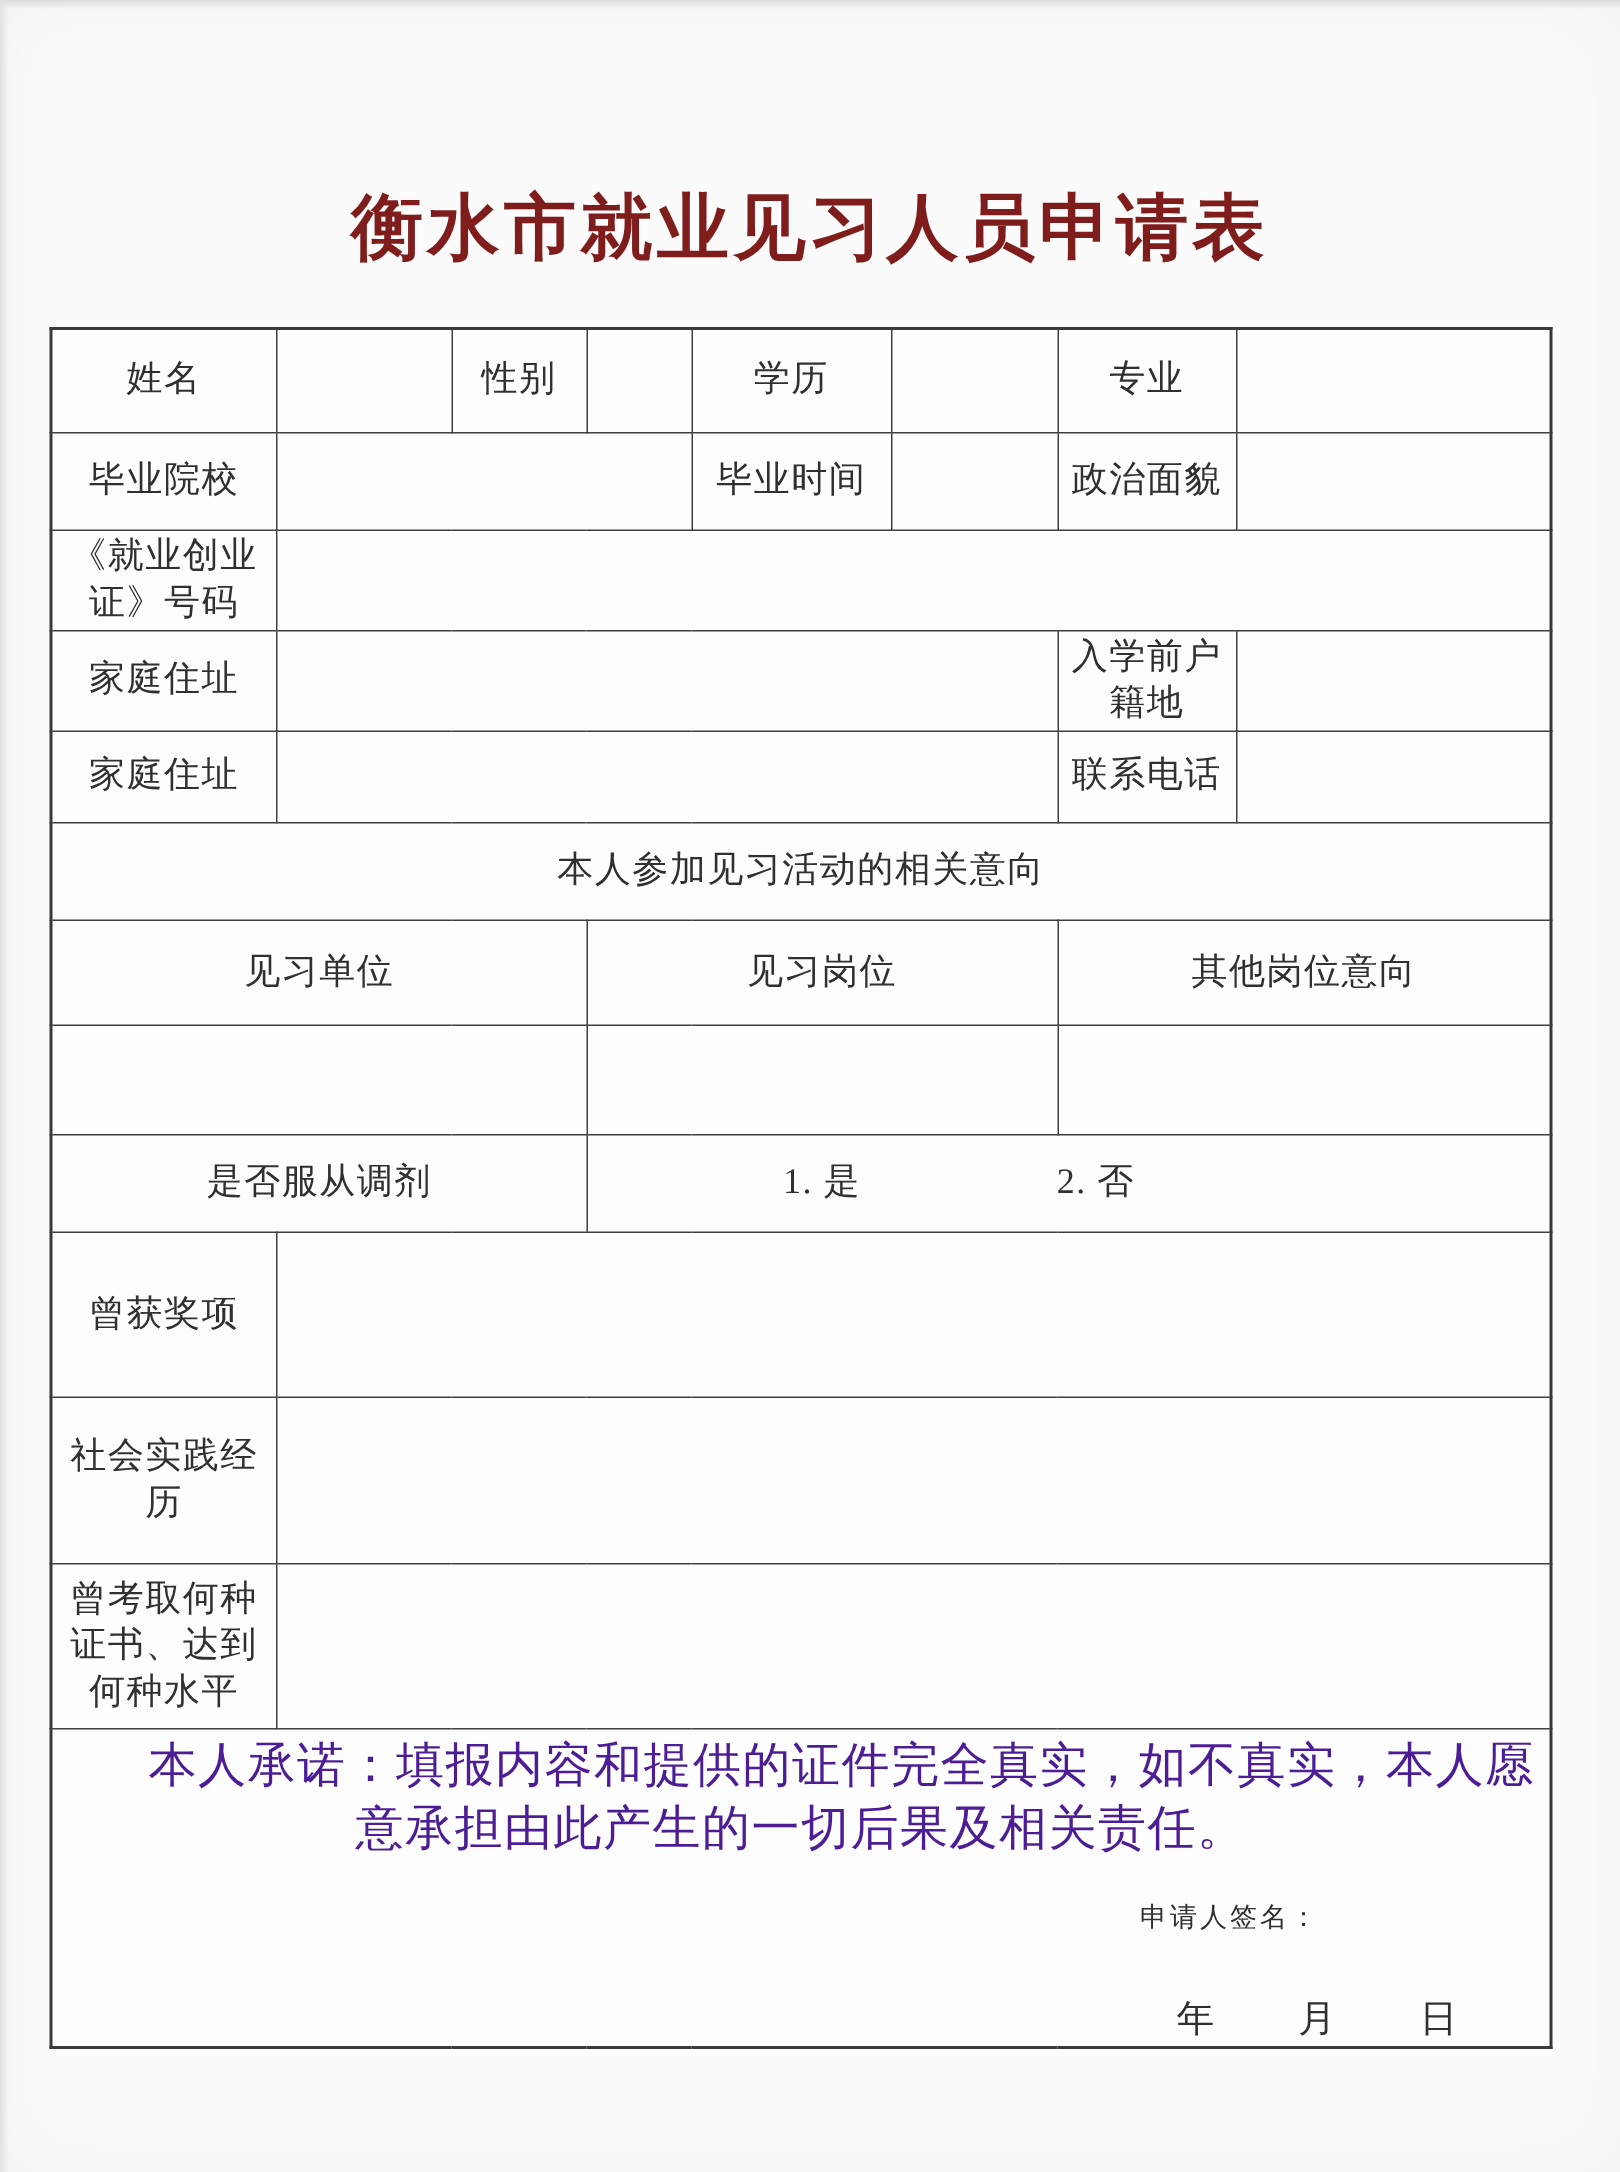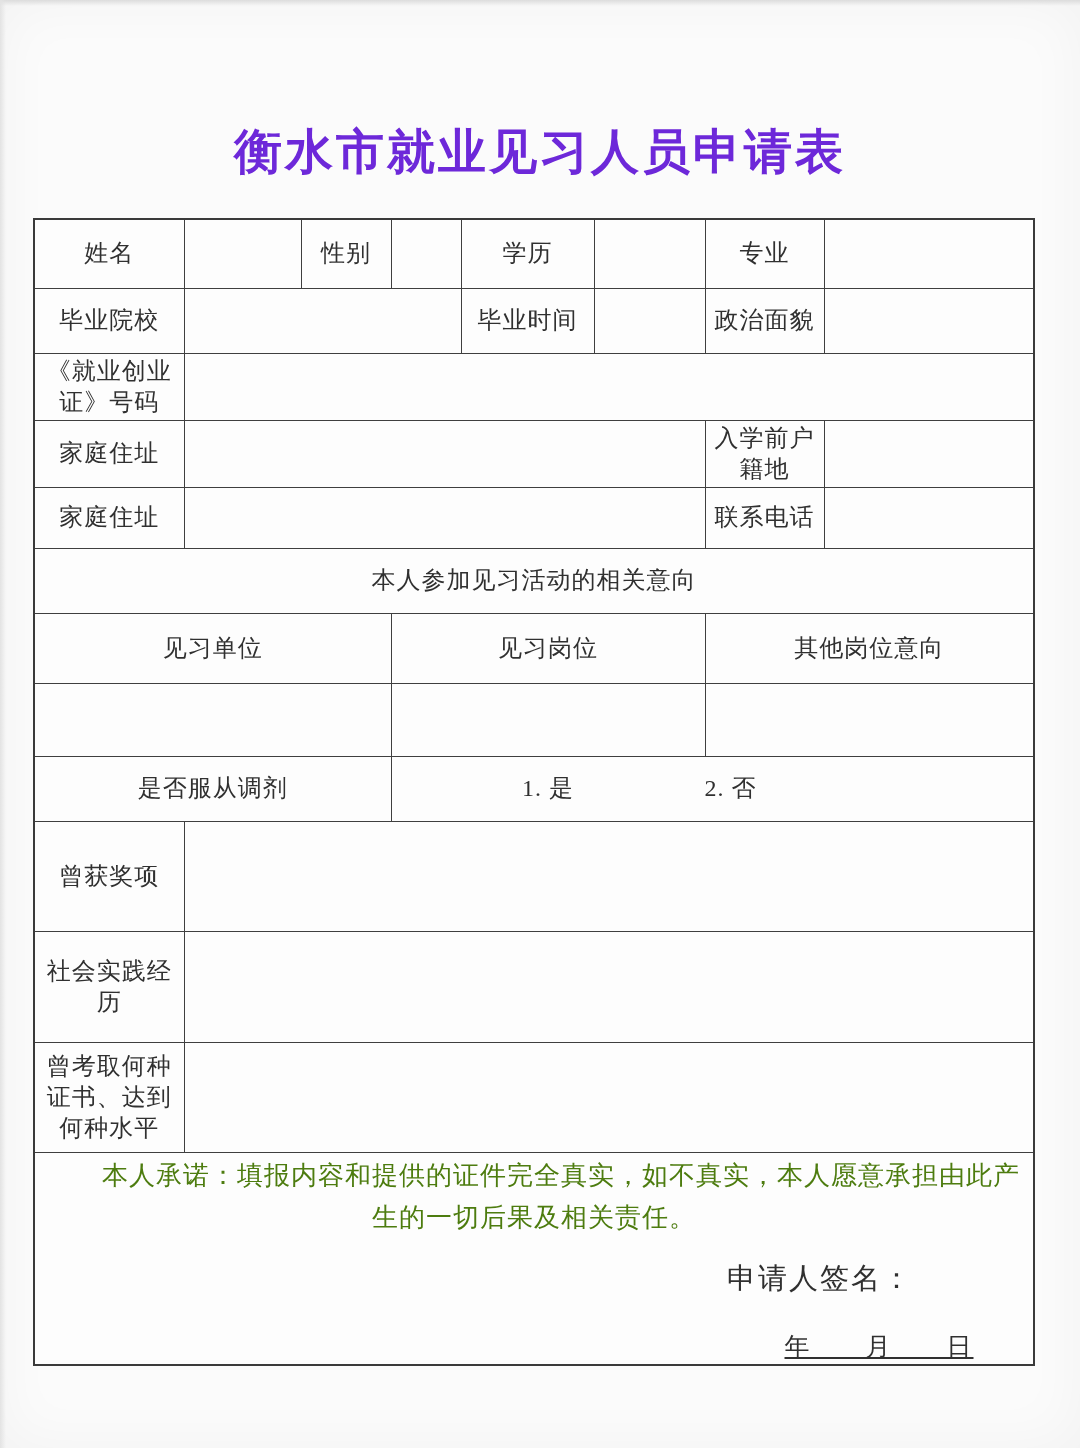--- a/index.html
+++ b/index.html
@@ -17,21 +17,21 @@
   }
   .form-title {
     position: absolute;
     top: 120px;
     left: 0;
     width: 100%;
     text-align: center;
     font-size: 48px;
     font-weight: 700;
     letter-spacing: 3px;
-    color: #6d28d9;
+    color: #7f1d1d;
   }
   table.form-table {
     position: absolute;
     left: 33px;
     top: 218px;
     width: 1000px;
     border-collapse: collapse;
     table-layout: fixed;
     background: #fdfdfd;
     border: 2px solid #3a3a3a;
@@ -55,38 +55,37 @@
     align-items: center;
   }
   .adjust-flex .opt-yes { flex: 0 0 48.8%; text-align: center; }
   .adjust-flex .opt-no  { flex: 0 0 51.2%; text-align: left; }
   td.pledge-cell {
     vertical-align: top;
     text-align: left;
     padding: 10px 28px 0 5px;
   }
   .pledge-text {
-    font-size: 26px;
+    font-size: 32px;
     line-height: 42px;
     text-indent: 54px;
     letter-spacing: 1px;
-    color: #4d7c0f;
+    color: #4c1d95;
   }
   .signature-line {
     margin-top: 24px;
     padding-left: 572px;
-    font-size: 29px;
+    font-size: 18px;
     letter-spacing: 2px;
   }
   .date-line {
     margin-top: 37px;
     padding-left: 690px;
     font-size: 25px;
     letter-spacing: 2px;
-    text-decoration: underline;
   }
   
   .scan-edge-top { position:absolute; top:0; left:0; width:100%; height:6px; background:linear-gradient(180deg, #dcdcdc, rgba(255,255,255,0)); }
   .scan-edge-left { position:absolute; top:0; left:0; width:6px; height:100%; background:linear-gradient(90deg, #e3e3e3, rgba(255,255,255,0)); }
 </style>
 </head>
 <body>
 
 <div class="page">
   <div class="scan-edge-top"></div>

